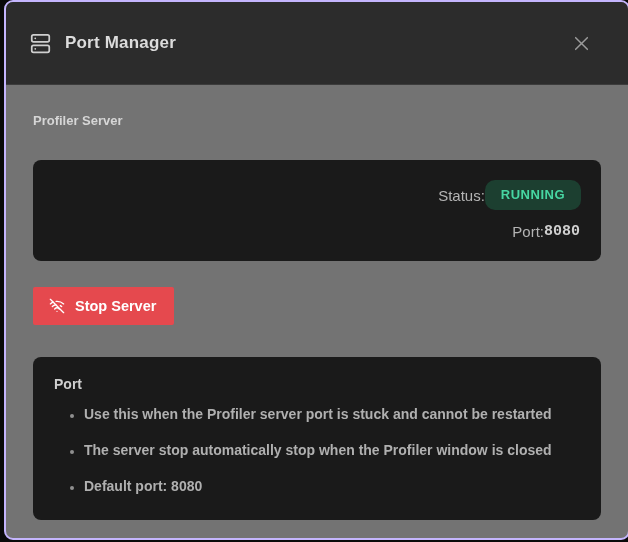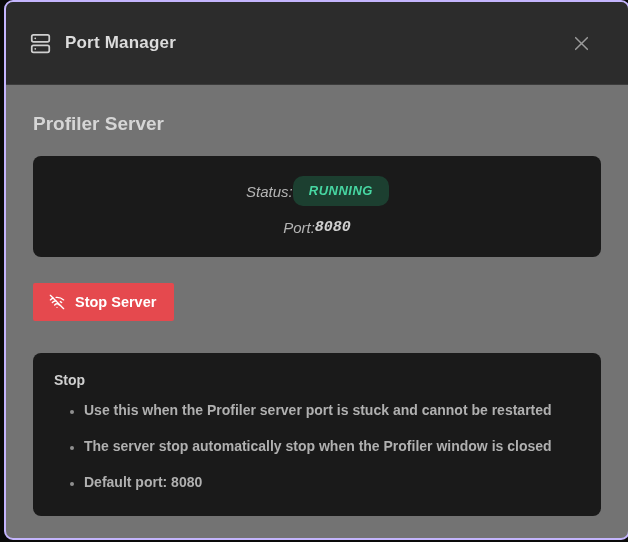--- a/index.html
+++ b/index.html
@@ -56,36 +56,35 @@
     display: flex;
     align-items: center;
     justify-content: center;
   }
   
   .dialog-body {
     padding: 28px 27px 0 27px;
   }
   .section-heading {
     color: #d6d6d6;
-    font-size: 19px;
-    font-weight: 700;
-    margin-bottom: 21px;
+    font-size: 13px;
+    font-weight: 700;
+    margin-bottom: 32px;
   }
   .panel {
     background: #1a1a1a;
     border-radius: 8px;
   }
   .status-panel {
     padding: 20px 20px 21px 21px;
   }
   .status-row {
     display: flex;
     align-items: center;
-    justify-content: center;
-    font-style: italic;
+    justify-content: flex-end;
   }
   .status-row + .status-row {
     margin-top: 13px;
   }
   .field-label {
     color: #b4b4b4;
     font-size: 15px;
   }
   .status-badge {
     background: #1c3f30;
@@ -198,21 +197,21 @@
           <path d="M19 12.859a10 10 0 0 0-2.007-1.523"></path>
           <path d="M2 8.82a15 15 0 0 1 4.177-2.643"></path>
           <path d="M22 8.82a15 15 0 0 0-11.288-3.764"></path>
           <path d="m2 2 20 20"></path>
         </svg>
       </span>
       <span>Stop Server</span>
     </button>
 
     <div class="panel tips-panel">
-      <div class="tips-heading">Stop</div>
+      <div class="tips-heading">Port</div>
       <ul class="tips-list">
         <li>Use this when the Profiler server port is stuck and cannot be restarted</li>
         <li>The server stop automatically stop when the Profiler window is closed</li>
         <li>Default port: 8080</li>
       </ul>
     </div>
 
   </div>
 </div>
 

